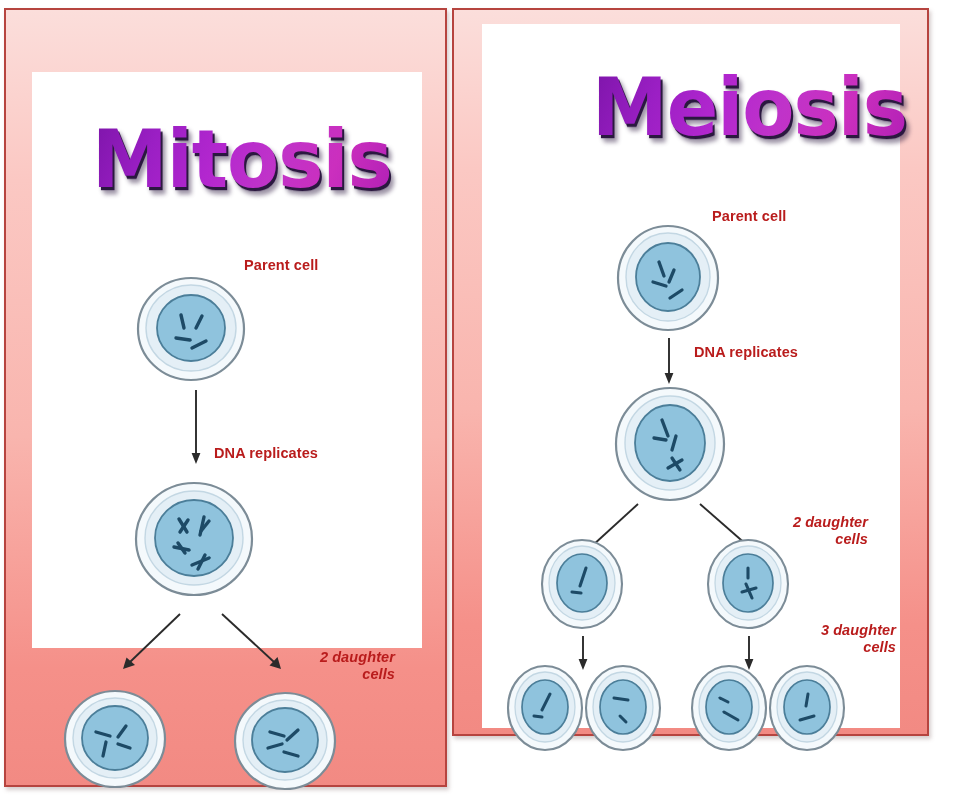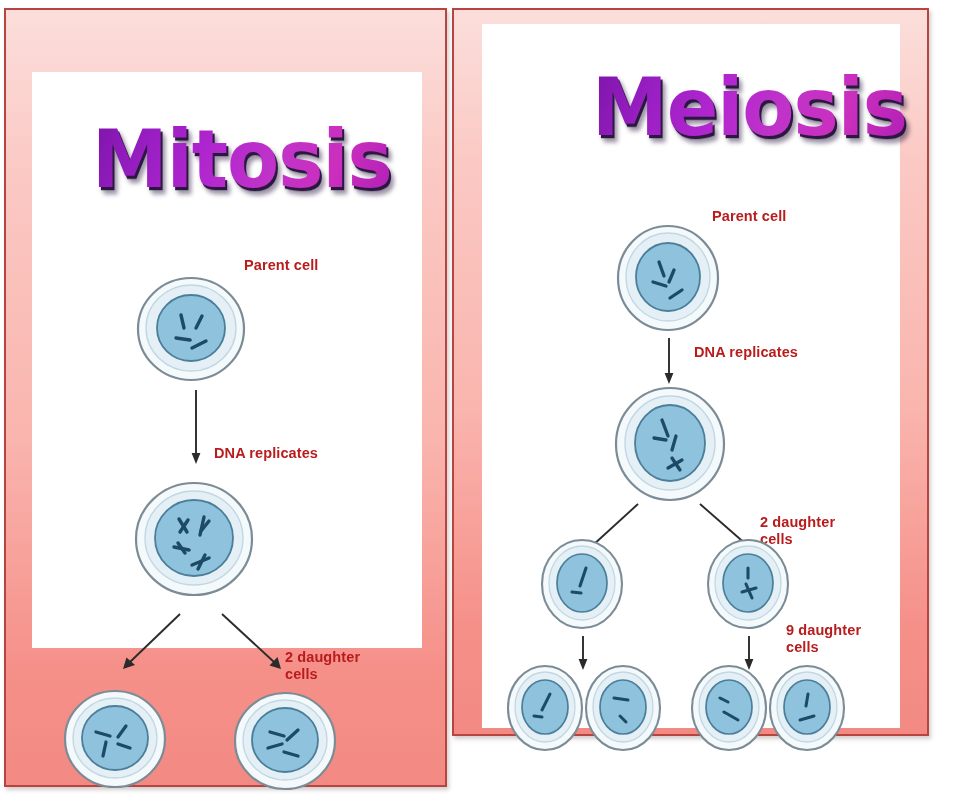--- a/index.html
+++ b/index.html
@@ -77,21 +77,21 @@
   .label {
     position: absolute;
     font-family: "Liberation Sans", sans-serif;
     font-size: 14.5px;
     font-weight: bold;
     color: #b91c1c;
     line-height: 1.18;
     white-space: pre-line;
     letter-spacing: 0.1px;
   }
-  .label.center { text-align: left; }
+  .label.center { text-align: right; font-style: italic; }
 
   
   .cell { position: absolute; }
   .cell svg { display: block; overflow: visible; }
 
   
   .arrow { position: absolute; }
   .arrow svg { display: block; overflow: visible; }
 </style>
 </head>
@@ -284,21 +284,21 @@
           <path d="M7 34 L2.6 23 L11.4 23 Z" fill="#2b2b2b"></path>
         </svg>
       </div>
       <div class="arrow" style="left:260px; top:612px;">
         <svg width="14" height="38" viewBox="0 0 14 38">
           <path d="M7 0 L7 26" stroke="#2b2b2b" stroke-width="1.9" fill="none"></path>
           <path d="M7 34 L2.6 23 L11.4 23 Z" fill="#2b2b2b"></path>
         </svg>
       </div>
 
-      <div class="label center" style="left:304px; top:598px; width:110px;">9 daughter
+      <div class="label center" style="left:304px; top:598px; width:110px;">3 daughter
 cells</div>
 
       <div class="cell" style="left:22px; top:638px;">
         <svg width="82" height="92" viewBox="0 0 82 92">
           <ellipse cx="41" cy="46" rx="37" ry="42" fill="#f4f9fc" stroke="#7c8c97" stroke-width="2.1"></ellipse>
           <ellipse cx="41" cy="45" rx="30" ry="35" fill="#e4eff6" stroke="#c3d7e3" stroke-width="1.3"></ellipse>
           <ellipse cx="41" cy="45" rx="23" ry="27" fill="#8fc3dd" stroke="#4b7e99" stroke-width="1.7"></ellipse>
           <g stroke="#1d4a66" stroke-width="3" stroke-linecap="round" fill="none">
             <path d="M46 32 L38 48"></path>
             <path d="M30 54 L38 55"></path>

